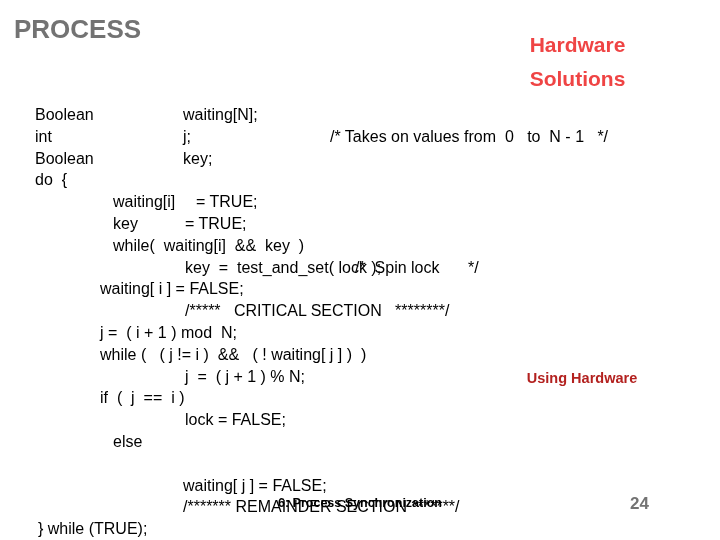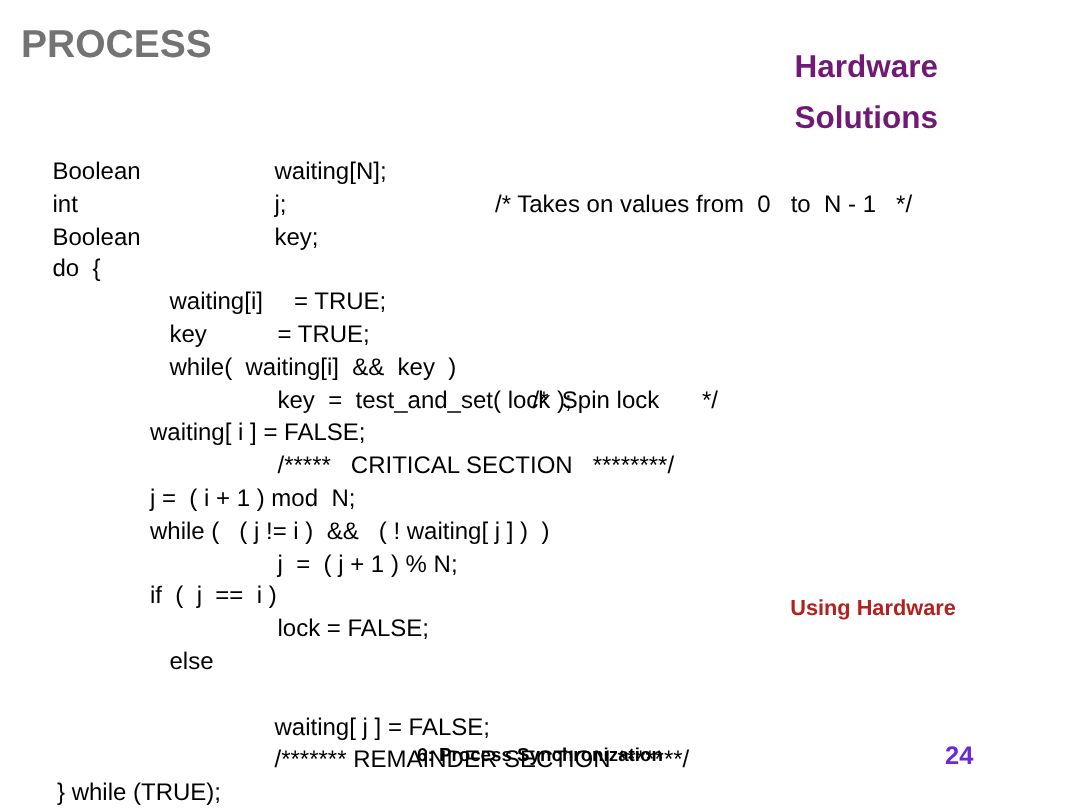--- a/index.html
+++ b/index.html
@@ -38,21 +38,21 @@
   
   #topic-heading {
     position: absolute;
     left: 455px;
     top: 28px;
     width: 245px;
     text-align: center;
     font-size: 21px;
     font-weight: bold;
     line-height: 34px;
-    color: #701a75;
+    color: #ef4444;
   }
   #topic-heading .tl { display: block; white-space: nowrap; }
 
   
   #code-block {
     position: absolute;
     left: 0;
     top: 104px;
     width: 720px;
     font-size: 16px;
@@ -68,21 +68,21 @@
   .code-line .seg {
     position: absolute;
     top: 0;
     white-space: pre;
   }
 
   
   #annotation {
     position: absolute;
     left: 492px;
-    top: 396px;
+    top: 368px;
     width: 180px;
     text-align: center;
     font-size: 14.5px;
     font-weight: bold;
     line-height: 21px;
     color: #B3211F;
   }
   #annotation .tl { display: block; white-space: nowrap; }
 
   
@@ -95,21 +95,21 @@
     font-size: 12.5px;
     font-weight: bold;
     color: #000000;
   }
   #page-number {
     position: absolute;
     left: 630px;
     top: 494px;
     font-size: 17px;
     font-weight: bold;
-    color: #6d28d9;
+    color: #737373;
   }
 </style>
 </head>
 <body>
 
 <div id="slide-title">
   <span class="tl">PROCESS</span>
 </div>
 
 <div id="topic-heading">

